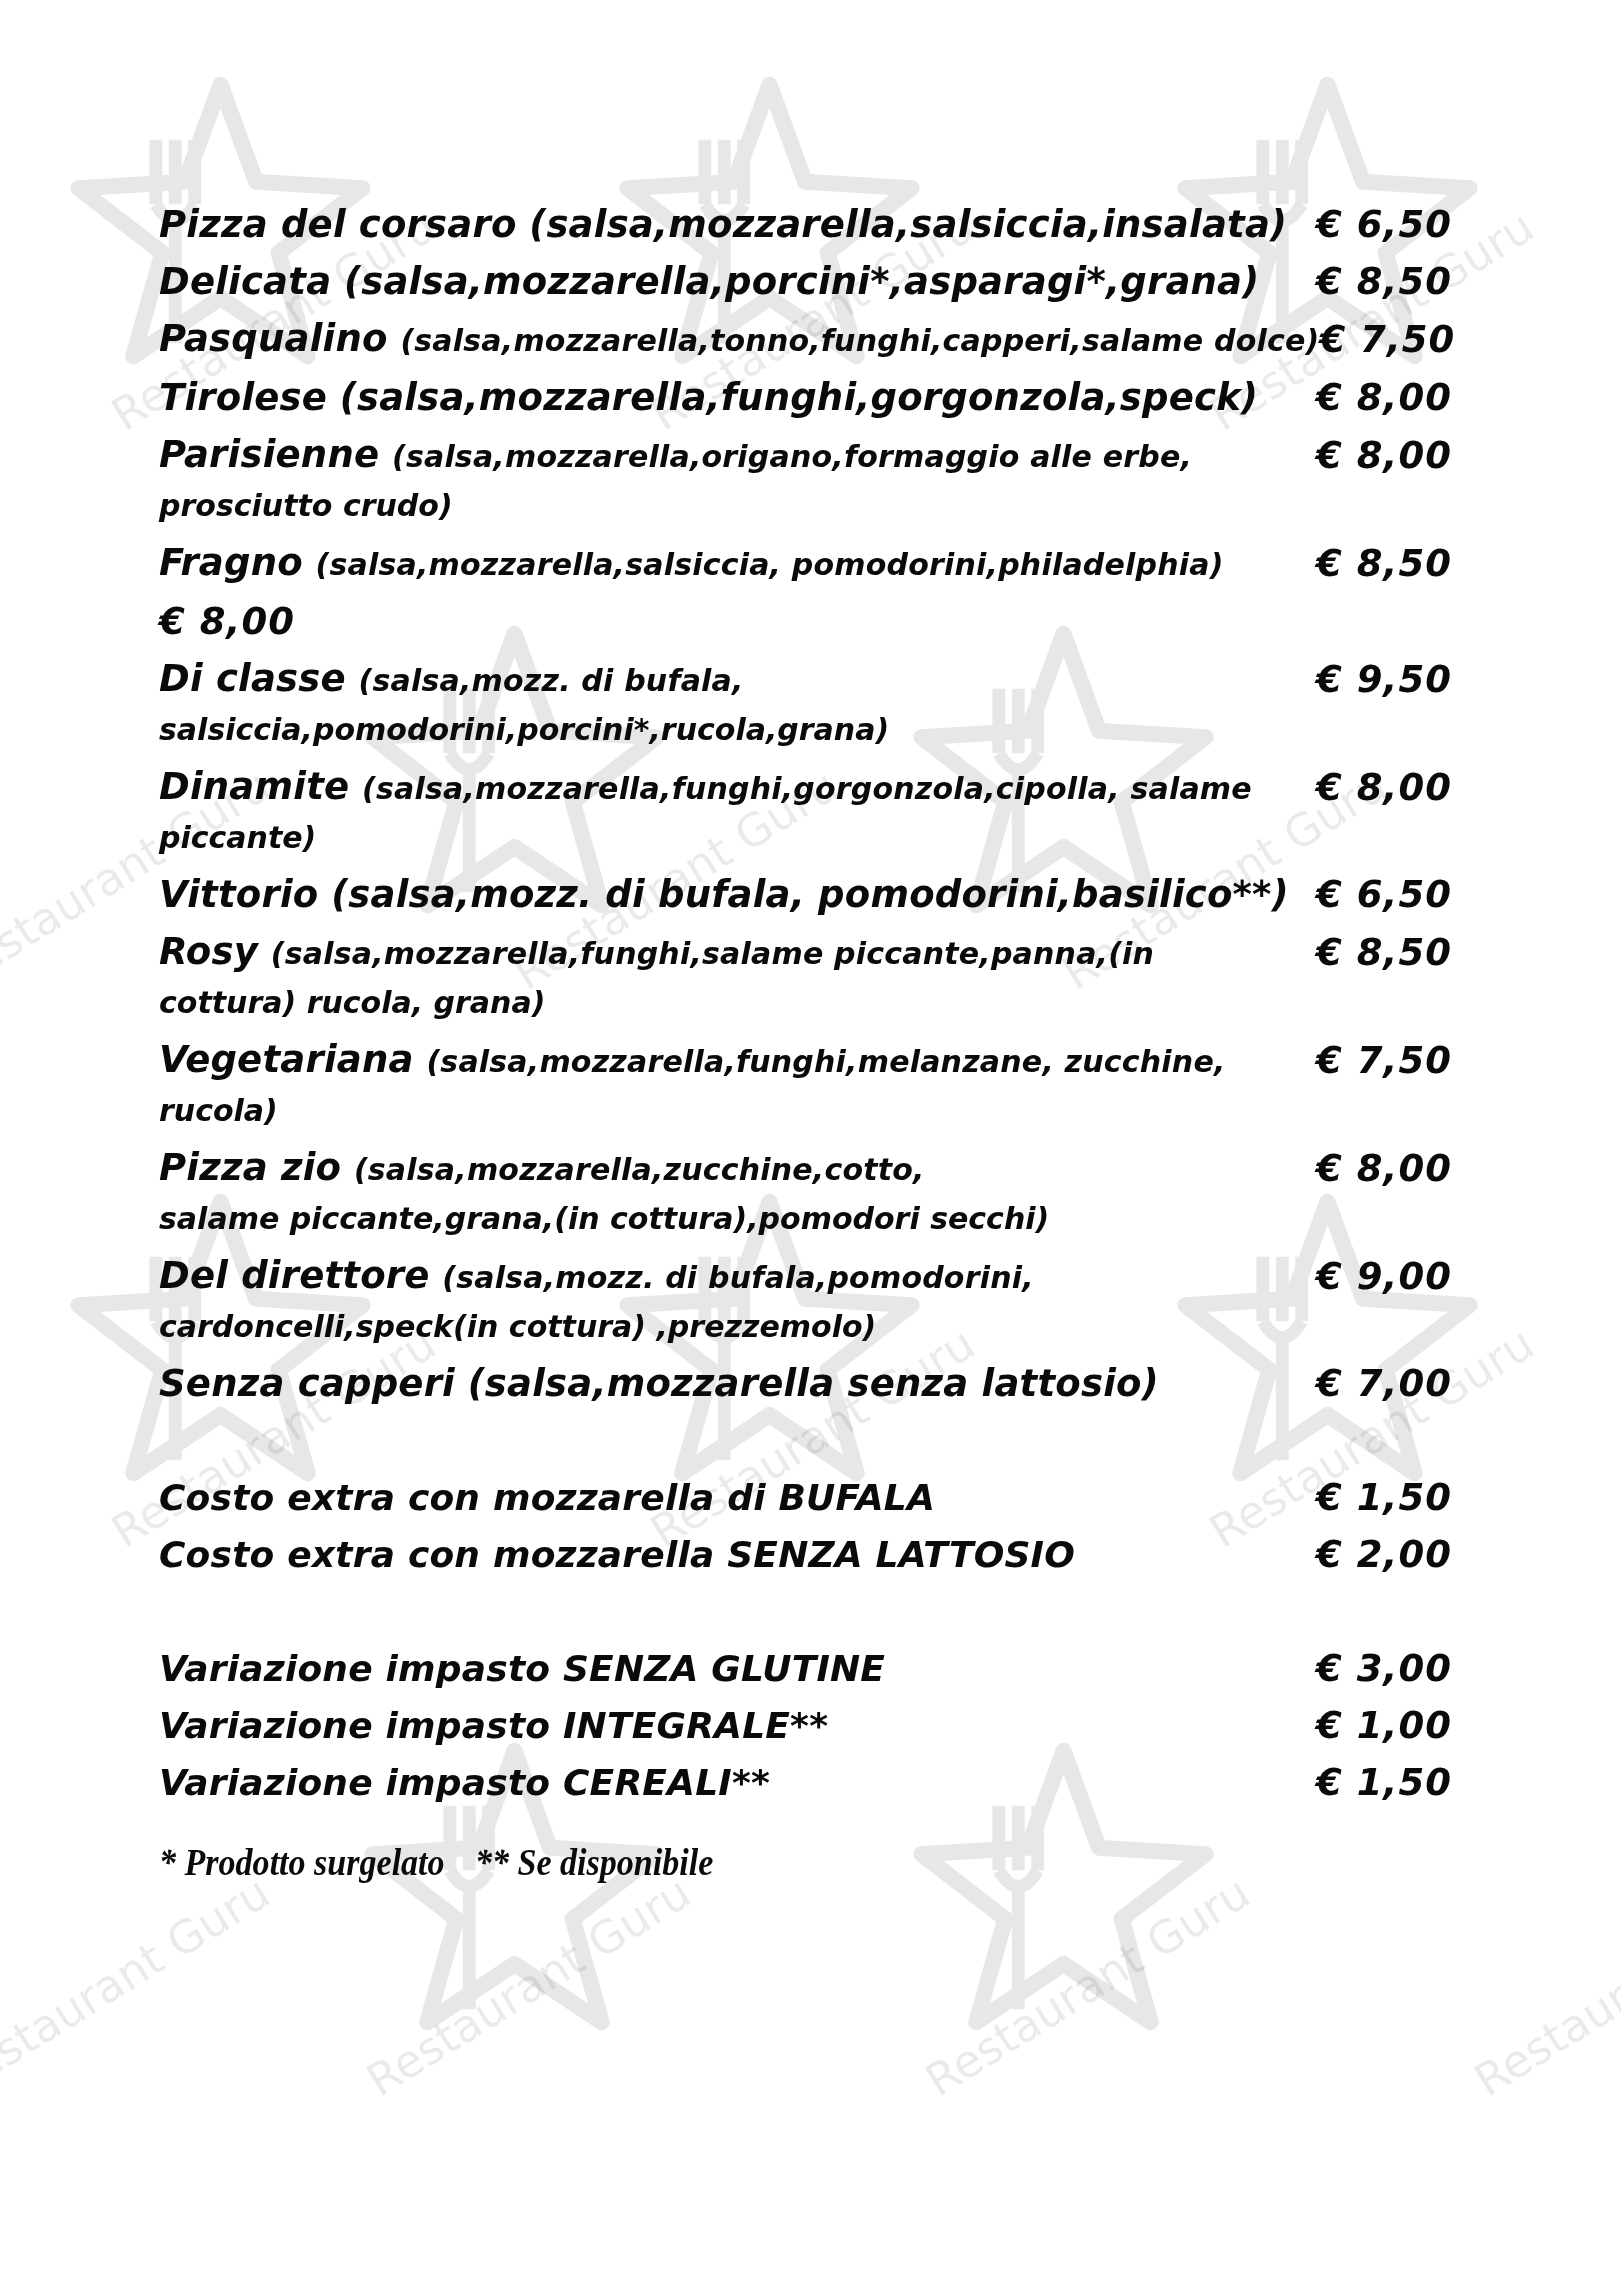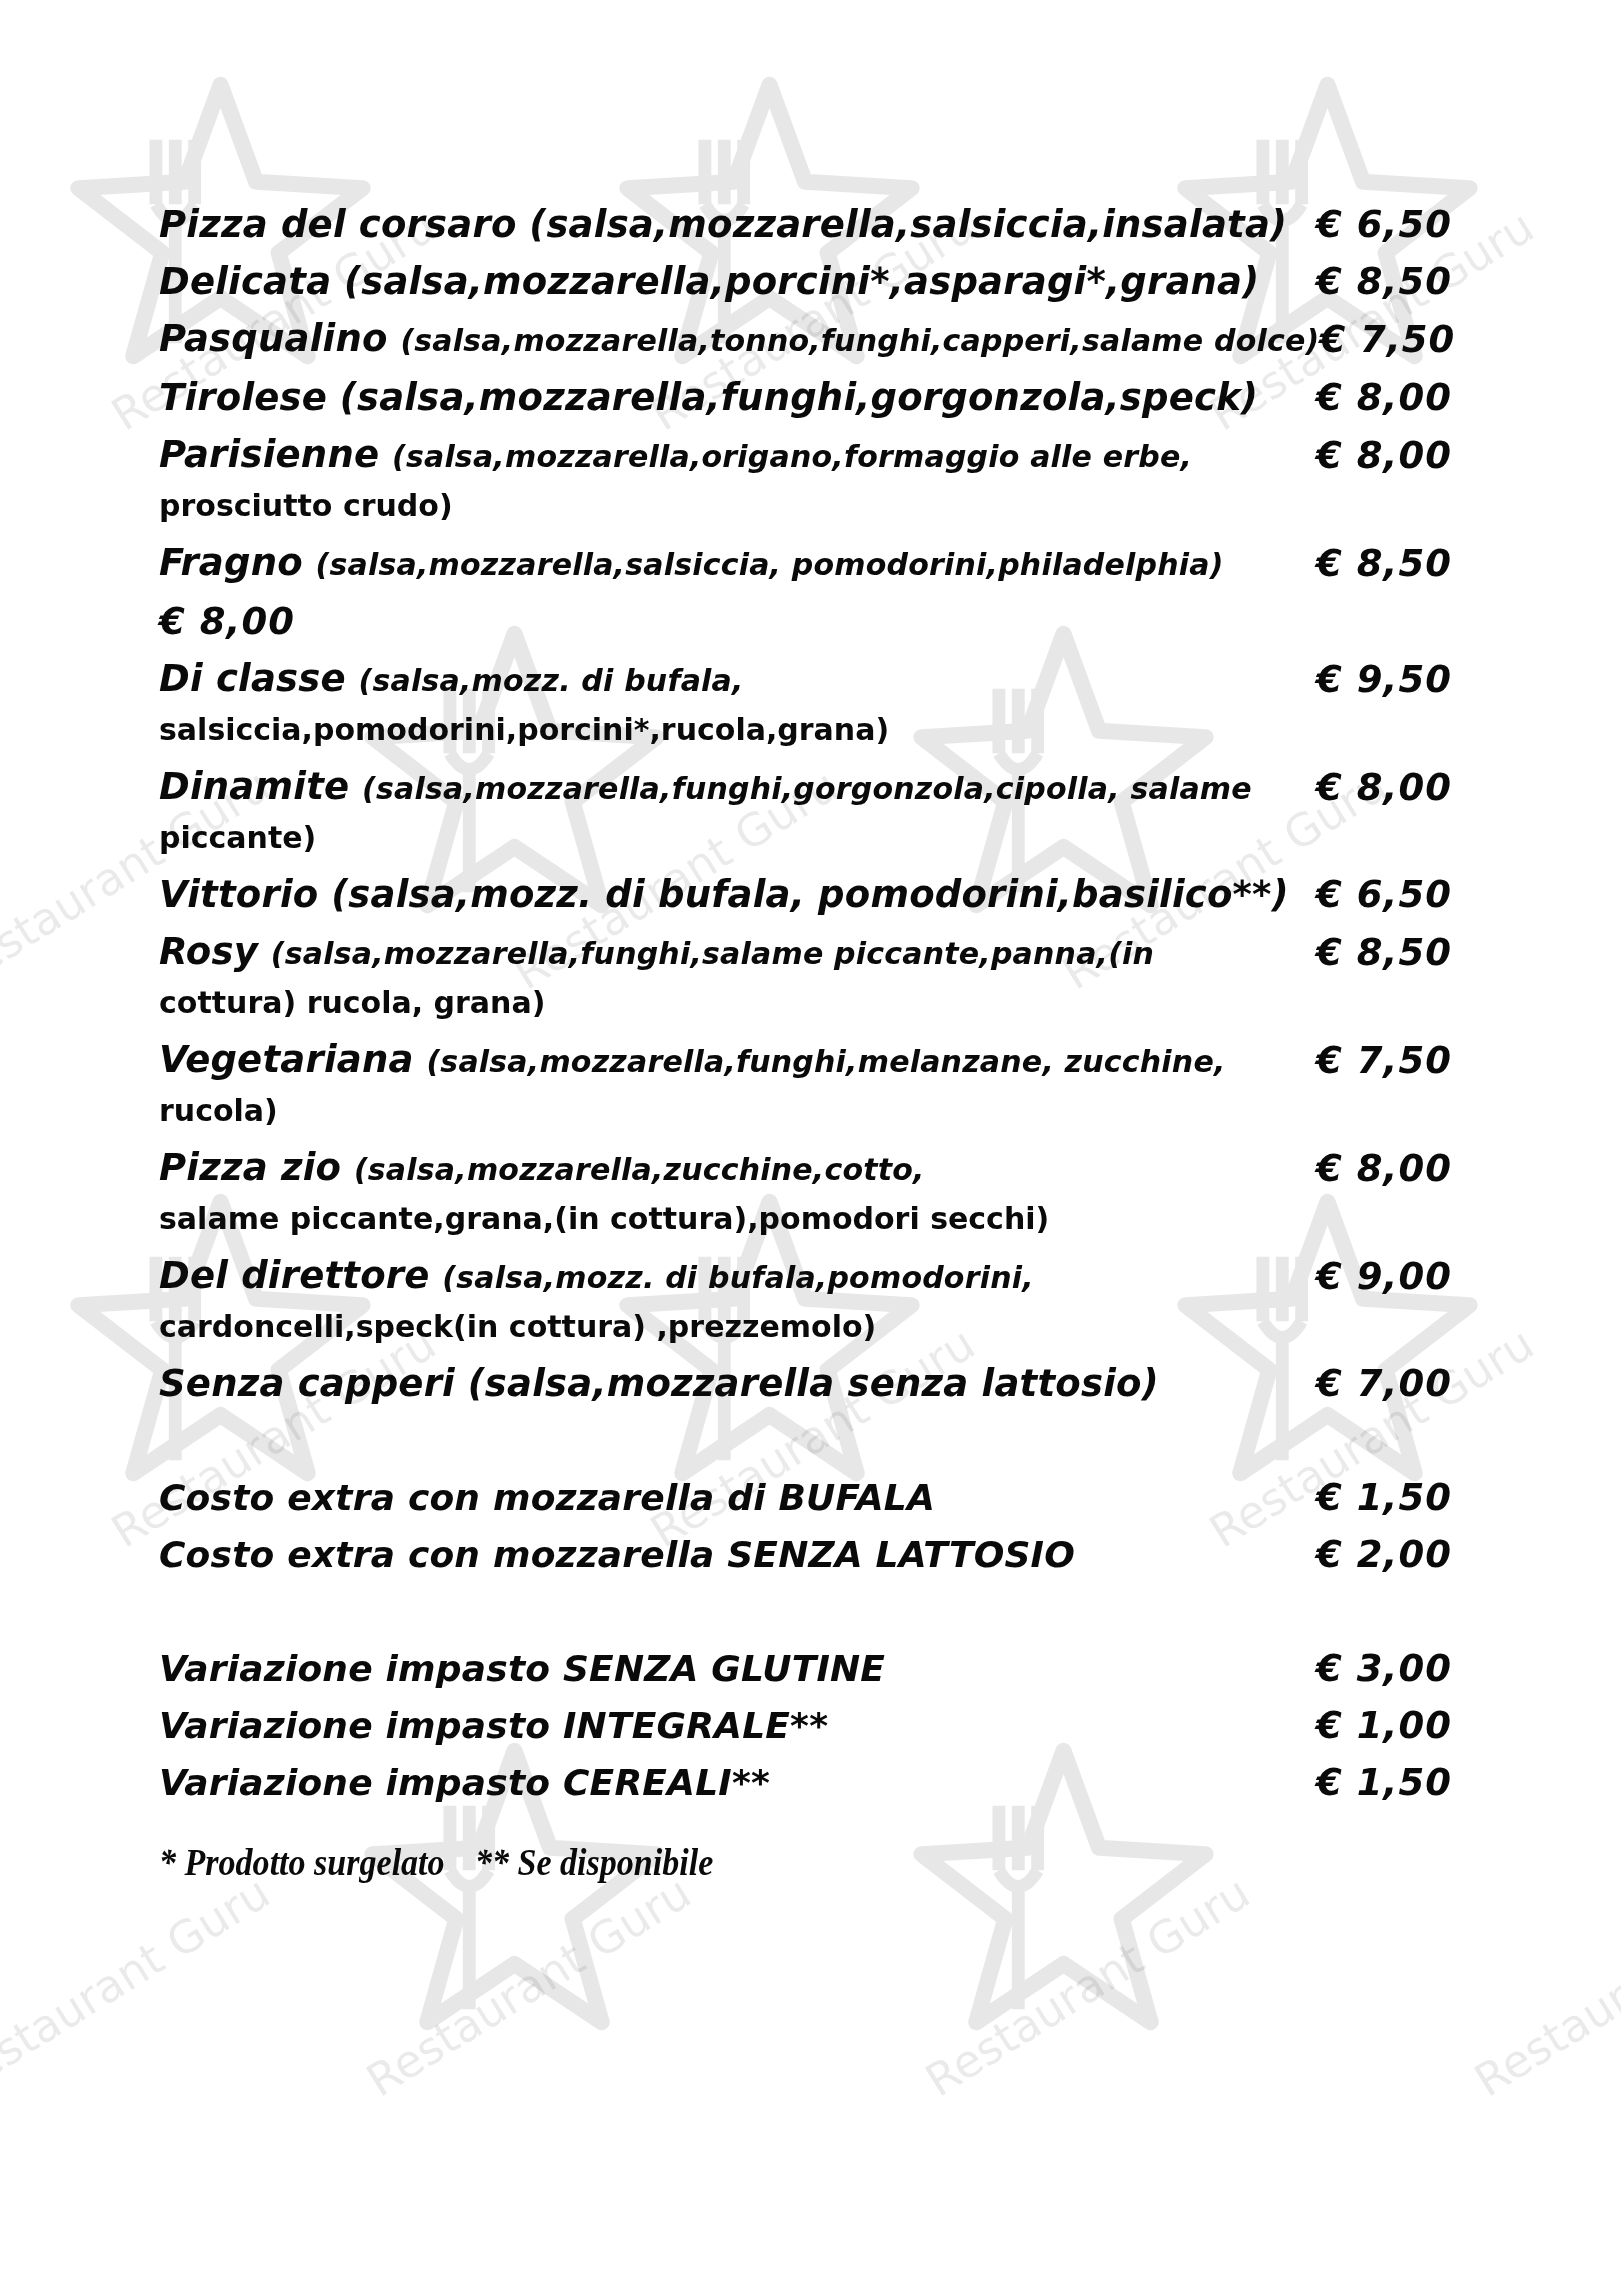--- a/index.html
+++ b/index.html
@@ -46,20 +46,21 @@
       font-weight: bold;
       font-size: 36px;
       line-height: 57px;
       letter-spacing: 0.2px;
       white-space: nowrap;
     }
     .name { font-size: 37px; }
     .ing { font-size: 30px; }
     .ing.big { font-size: 37px; }
     .cont {
+      font-style: italic;
       font-weight: bold;
       font-size: 30px;
       line-height: 49px;
       margin-top: -3.9px;
       margin-bottom: 3.9px;
       white-space: nowrap;
     }
     .price {
       font-style: italic;
       font-weight: bold;

